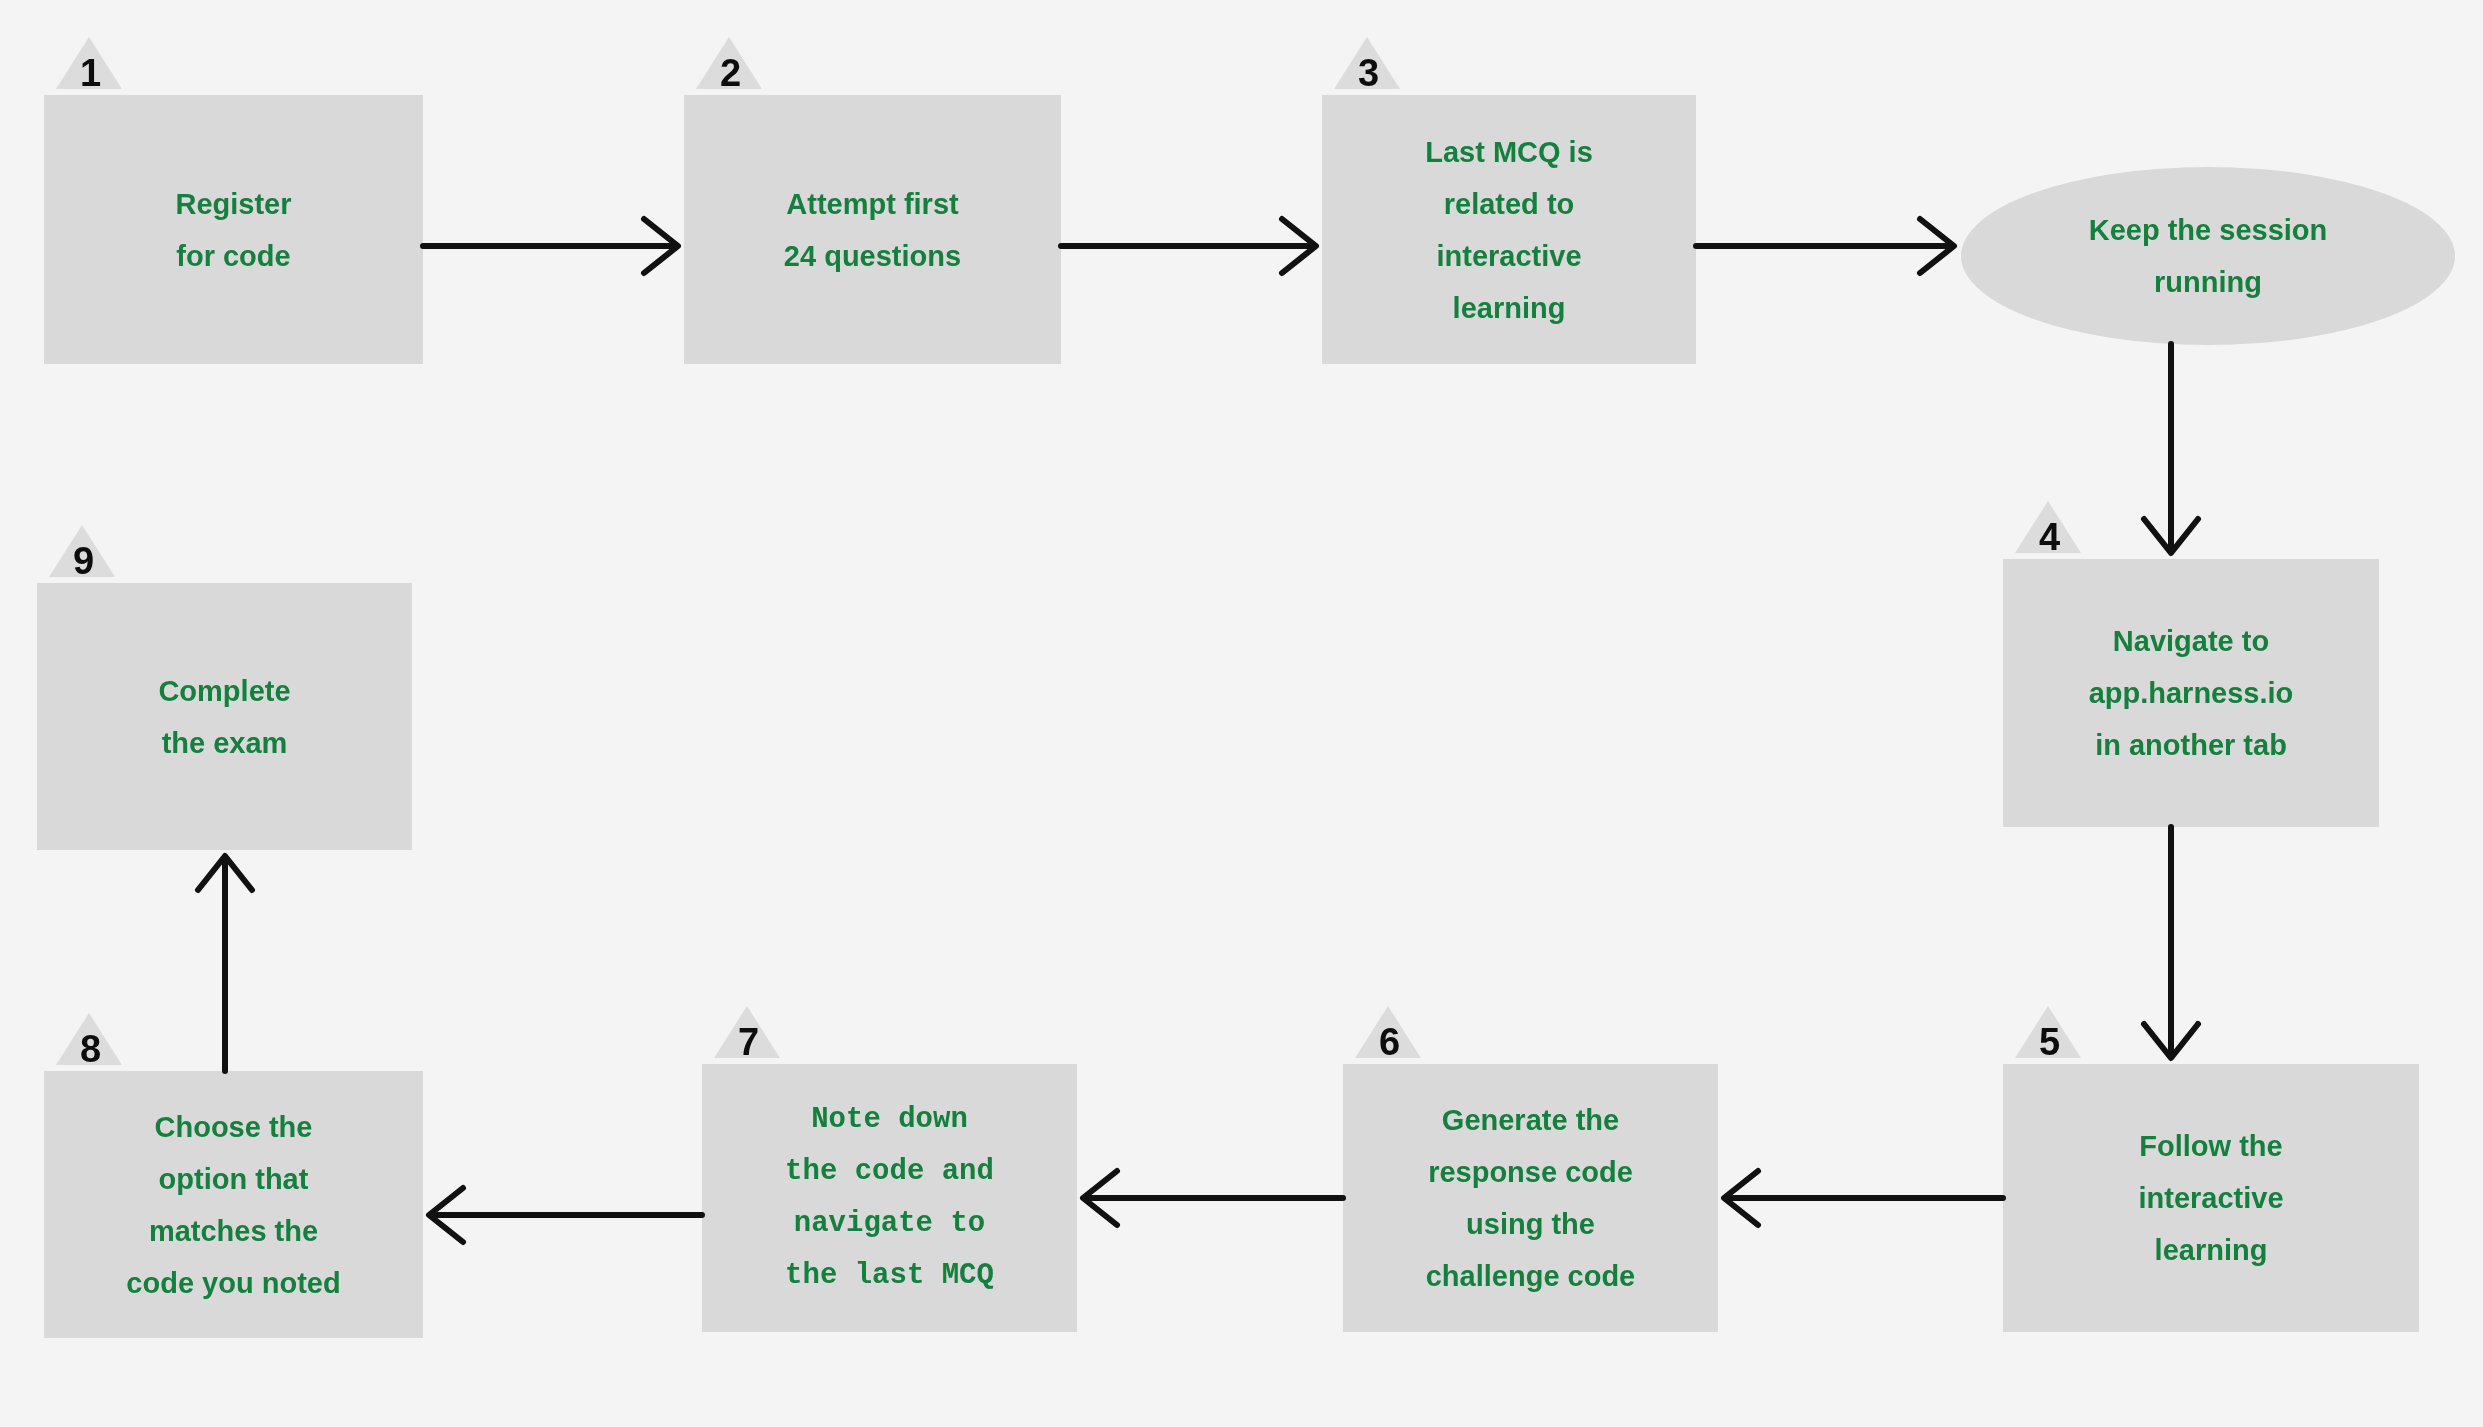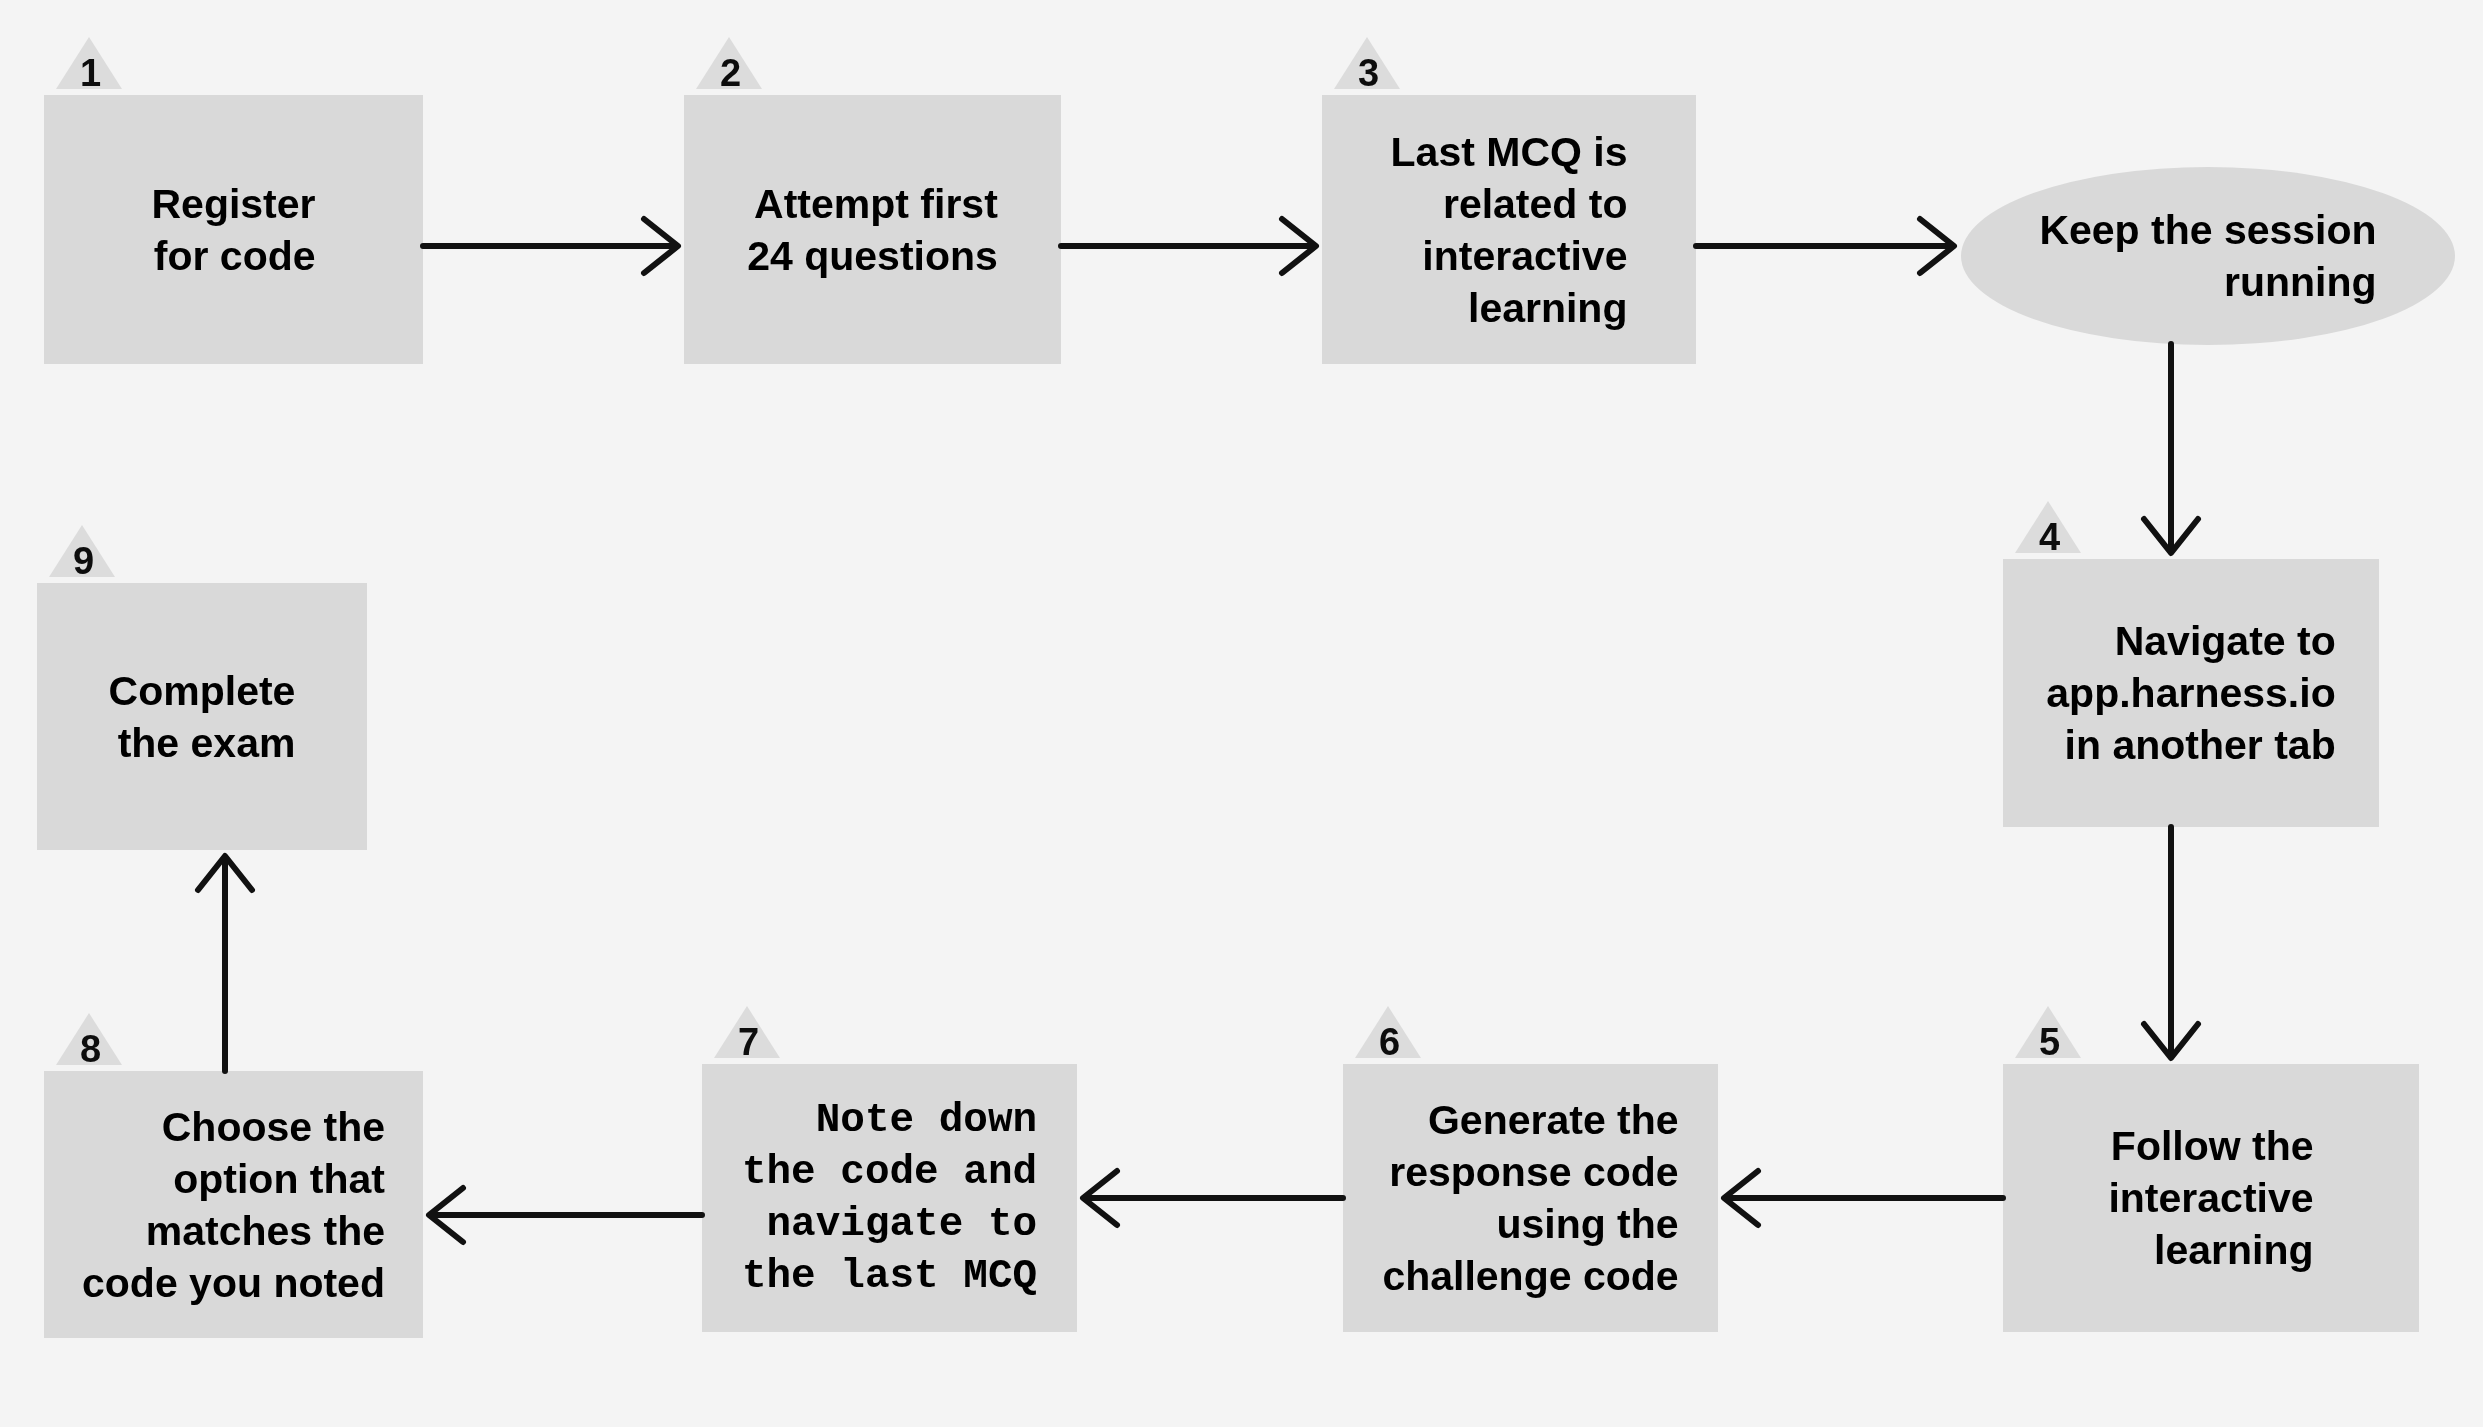--- a/index.html
+++ b/index.html
@@ -12,24 +12,24 @@
   }
   .node{
     position:absolute;
     background:#d9d9d9;
     display:flex;
     align-items:center;
     justify-content:center;
   }
   .node .txt{
     font-weight:700;
-    font-size:41px;
+    font-size:29px;
     line-height:52px;
-    color:#000000;
-    text-align:right;
+    color:#15803d;
+    text-align:center;
     white-space:pre-line;
   }
   .ellipse{
     border-radius:50%;
   }
   .flag{
     position:absolute;
     width:66px;height:52px;
   }
   .flag .tri{
@@ -149,21 +149,21 @@
     <span class="txt">Choose the
 option that
 matches the
 code you noted</span>
   </div>
 
   <div class="flag" style="left:49px;top:525px;">
     <span class="tri"></span>
     <span class="num">9</span>
   </div>
-  <div class="node" style="left:37px;top:583px;width:330px;height:267px;">
+  <div class="node" style="left:37px;top:583px;width:375px;height:267px;">
     <span class="txt">Complete
 the exam</span>
   </div>
 
   <svg class="arrows" viewBox="0 0 2483 1427" xmlns="http://www.w3.org/2000/svg">
     <path d="M423 246 H672 M644 219 L678 246 L644 273"></path>
     <path d="M1061 246 H1310 M1282 219 L1316 246 L1282 273"></path>
     <path d="M1696 246 H1948 M1920 219 L1954 246 L1920 273"></path>
     <path d="M2171 344 V547 M2144 519 L2171 553 L2198 519"></path>
     <path d="M2171 827 V1052 M2144 1024 L2171 1058 L2198 1024"></path>

